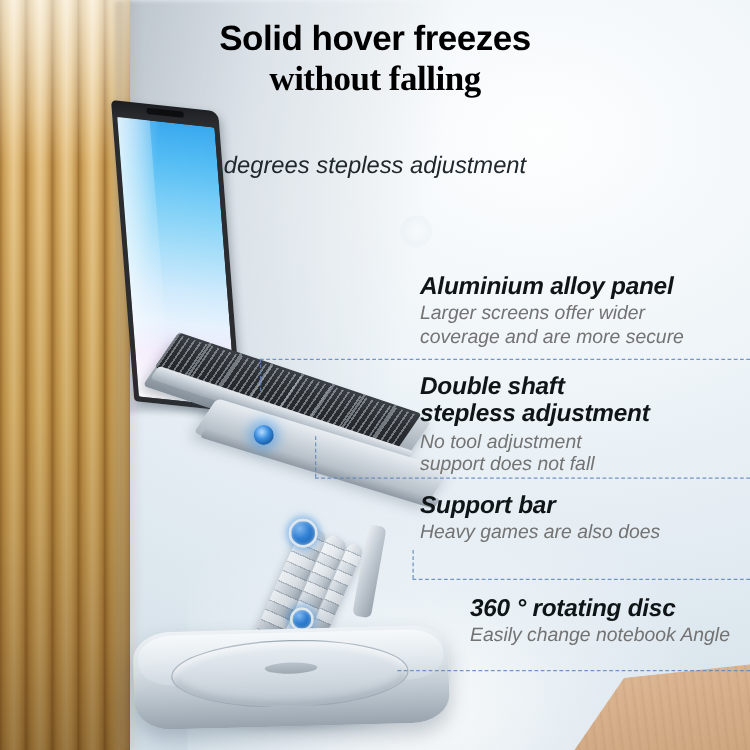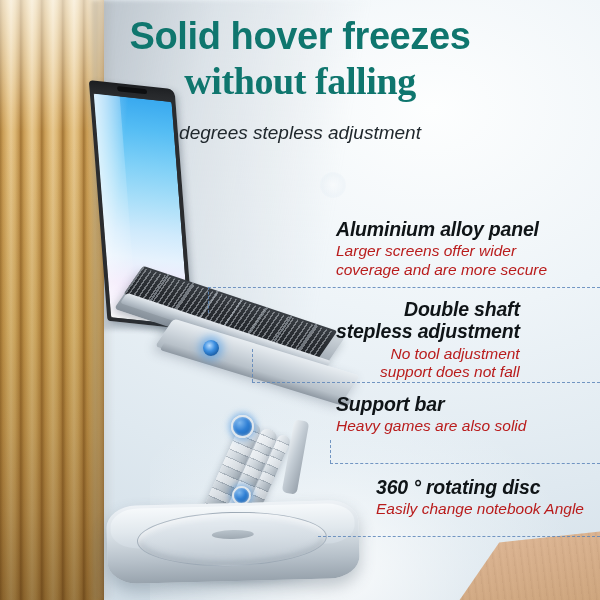--- a/index.html
+++ b/index.html
@@ -55,38 +55,38 @@
   }
   .desk-grain{
     position:absolute;right:0;bottom:0;width:180px;height:90px;
     background:repeating-linear-gradient(83deg,rgba(150,110,78,.15) 0px,rgba(150,110,78,0) 3px,rgba(180,140,105,.10) 7px);
     clip-path:polygon(22% 100%,44% 36%,100% 24%,100% 100%);
   }
 
   
   .headline{
     position:absolute;left:0;right:0;top:14px;text-align:center;
-    color:#0f766e;font-weight:bold;font-size:38px;line-height:1.18;
+    color:#000000;font-weight:bold;font-size:28px;line-height:1.18;
     letter-spacing:-.4px;
   }
   .headline .l2{display:block;font-family:Liberation Serif, serif;}
   .subhead{
     position:absolute;left:0;right:0;top:120px;text-align:center;
     color:#20282d;font-size:19px;line-height:1.32;
   }
   .subhead .l2{display:block;font-style:italic;}
 
   .callout{position:absolute;font-style:italic;}
   .co-title{color:#0f1417;font-weight:bold;font-size:19.5px;line-height:1.15;letter-spacing:-.2px;}
   .co-title .l2{display:block;}
-  .co-sub{color:#b91c1c;font-size:15.5px;line-height:1.2;margin-top:2px;}
+  .co-sub{color:#737373;font-size:15.5px;line-height:1.2;margin-top:2px;}
   .co-sub .l2{display:block;}
 
   .c1{left:336px;top:218px;}
-  .c2{left:336px;top:298px;text-align:right;}
+  .c2{left:336px;top:298px;}
   .c3{left:336px;top:393px;}
   .c4{left:352px;top:476px;margin-left:24px;}
 
   
   .dash-h{
     position:absolute;height:0;border-top:1.6px dashed #5d86ba;opacity:.85;
   }
   .dash-v{
     position:absolute;width:0;border-left:1.6px dashed #5d86ba;opacity:.85;
   }
@@ -349,21 +349,21 @@
       <span>No tool adjustment</span>
       <span class="l2">support does not fall</span>
     </div>
   </div>
 
   <div class="callout c3">
     <div class="co-title">
       <span>Support bar</span>
     </div>
     <div class="co-sub">
-      <span>Heavy games are also solid</span>
+      <span>Heavy games are also does</span>
     </div>
   </div>
 
   <div class="callout c4">
     <div class="co-title">
       <span>360 ° rotating disc</span>
     </div>
     <div class="co-sub">
       <span>Easily change notebook Angle</span>
     </div>

